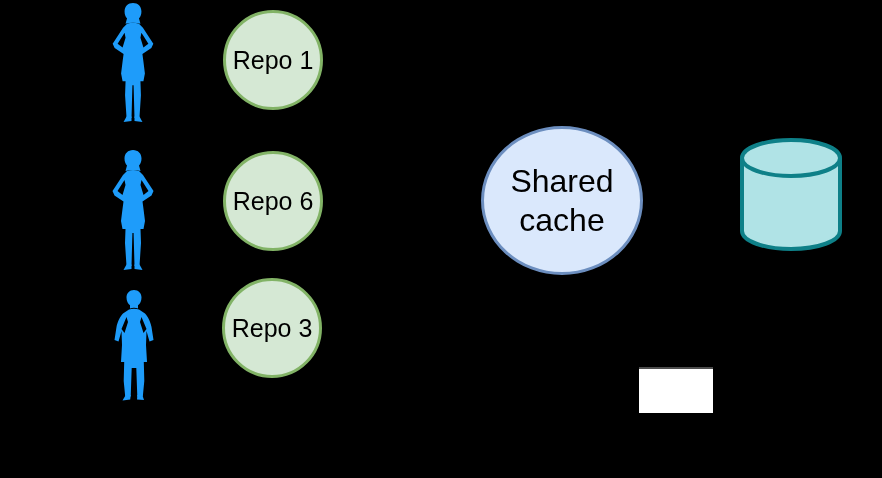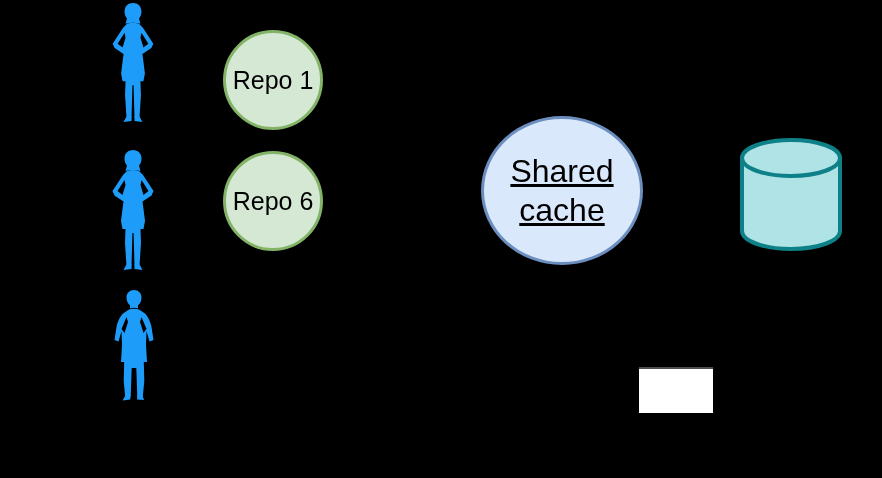--- a/index.html
+++ b/index.html
@@ -95,30 +95,33 @@
         <path d="M28,2 C32.5,2 35.5,5.2 35.5,9.5 C35.5,13 34,15.8 32,17.2 L32,20.5 C29.5,19.6 26.5,19.6 24,20.5 L24,17.2 C22,15.8 20.5,13 20.5,9.5 C20.5,5.2 23.5,2 28,2 Z"></path>
         <path d="M23,21.5 C26,20.5 30,20.5 33,21.5 L39,25.5 C42,28.5 44.5,34 45.5,39 L47.5,52 L43.5,53.5 L40.5,43 L40,57 L41,74 L37.8,74 L38.3,93 L36.8,108.5 L31.3,108.5 L30.3,80 L25.7,80 L24.7,108.5 L19.2,108.5 L17.7,93 L18.2,74 L15,74 L16,57 L15.5,43 L12.5,53.5 L8.5,52 L10.5,39 C11.5,34 14,28.5 17,25.5 Z
                  M20.5,29 L15.5,41 L18.5,45 L22,34 Z
                  M35.5,29 L40.5,41 L37.5,45 L34,34 Z"></path>
         <path d="M19.7,107 L24.7,107 L24.2,111.5 L16.5,112.5 Z"></path>
         <path d="M31.3,107 L36.3,107 L38,112 L31,111.5 Z"></path>
       </g>
     </svg>
   </div>
 
-  <div class="abs node-circle repo-circle" style="left:223px;top:30px;text-align:center;">
+  <div class="abs node-circle repo-circle" style="left:223px;top:10px;text-align:center;">
     <span>Repo 1</span>
   </div>
 
   <div class="abs node-circle repo-circle" style="left:223px;top:151px;">
     <span>Repo 6</span>
   </div>
 
+  <div class="abs node-circle repo-circle" style="left:222px;top:278px;">
+    <span>Repo 3</span>
+  </div>
 
-  <div class="abs node-circle cache-ellipse" style="left:481px;top:116px;text-decoration:underline;">
+  <div class="abs node-circle cache-ellipse" style="left:481px;top:126px;">
     <span class="cache-label">Shared
 cache</span>
   </div>
 
   <div class="abs cylinder" style="left:740px;top:138px;width:102px;height:113px;">
     <svg viewBox="0 0 102 113" preserveAspectRatio="none" aria-hidden="true">
       <path d="M2,20 C2,10 24,2 51,2 C78,2 100,10 100,20 L100,93 C100,103 78,111 51,111 C24,111 2,103 2,93 Z" style="fill:var(--c-db_fill);stroke:var(--c-db_stroke);" stroke-width="4"></path>
       <path d="M2,20 C2,30 24,38 51,38 C78,38 100,30 100,20" style="fill:none;stroke:var(--c-db_stroke);" stroke-width="4"></path>
     </svg>
   </div>

